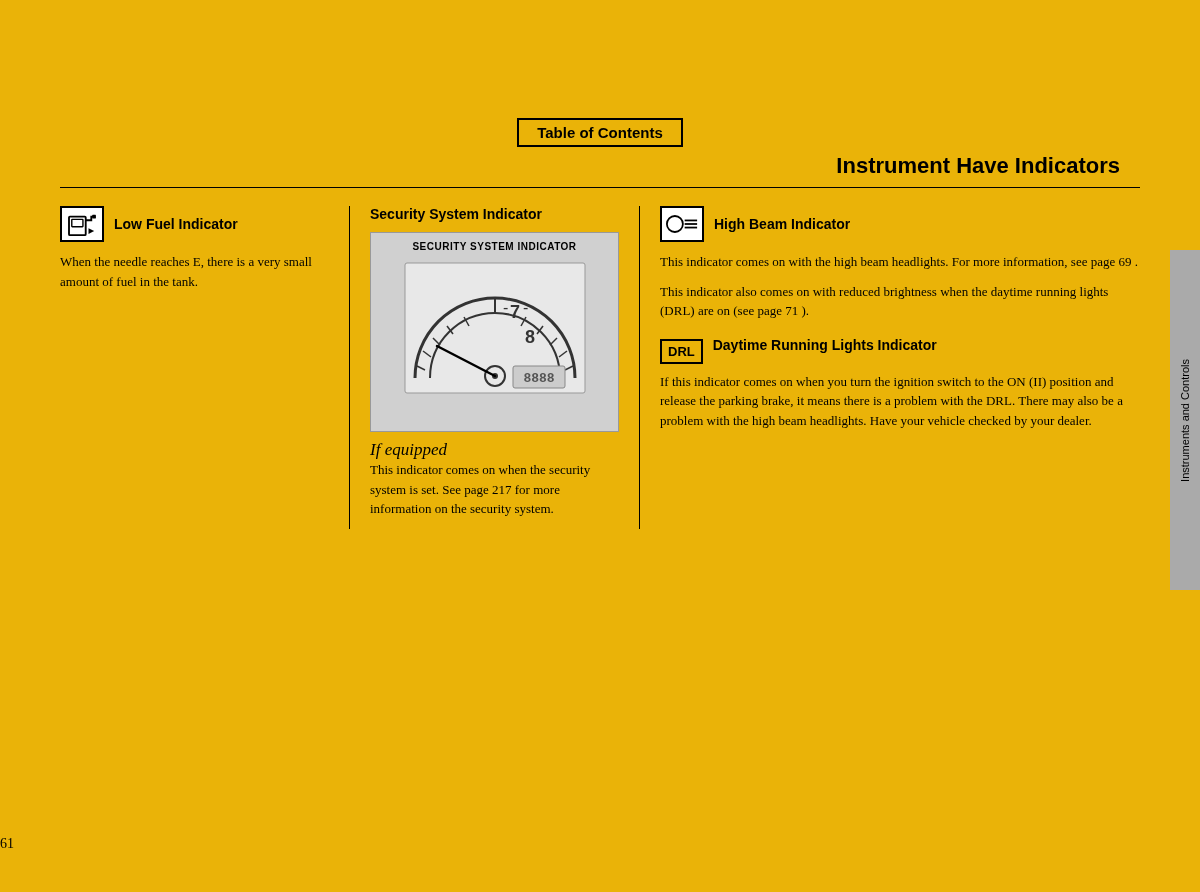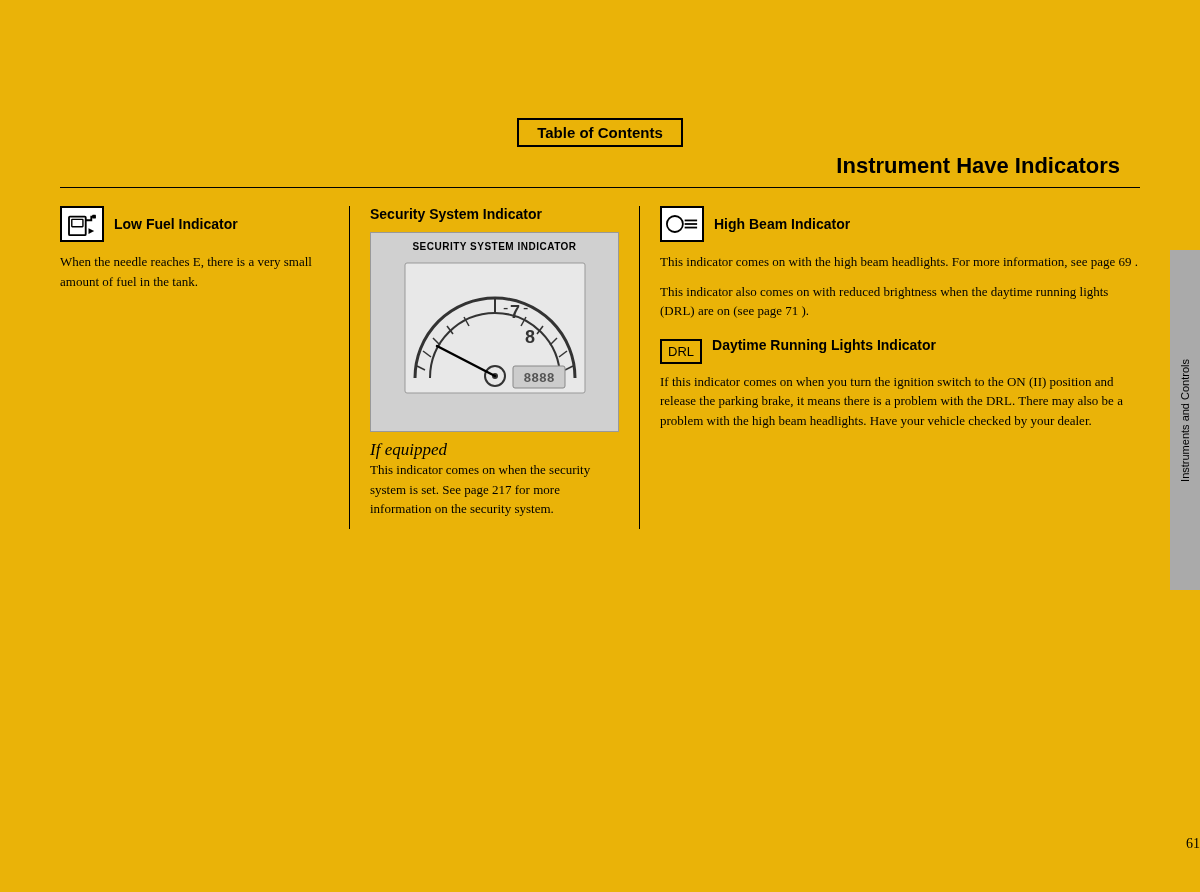--- a/index.html
+++ b/index.html
@@ -149,21 +149,21 @@
     .drl-header {
       display: flex;
       align-items: flex-start;
       gap: 10px;
       margin-bottom: 8px;
       margin-top: 16px;
     }
     .drl-icon-box {
       border: 2px solid #000;
       padding: 3px 6px;
-      font-weight: normal;
+      font-weight: bold;
       font-size: 13px;
       font-family: Arial, sans-serif;
       flex-shrink: 0;
       margin-top: 2px;
     }
     .drl-title {
       font-weight: bold;
       font-size: 14px;
       font-family: Arial, sans-serif;
     }
@@ -174,21 +174,21 @@
       height: 26px;
     }
     
     .highbeam-icon-svg {
       width: 32px;
       height: 24px;
     }
 
     
     .page-number {
-      text-align: right;
+      text-align: left;
       font-size: 14px;
       position: absolute;
       bottom: 40px;
       left: 0;
       right: 0;
     }
 
     
     .side-tab {
       position: absolute;

